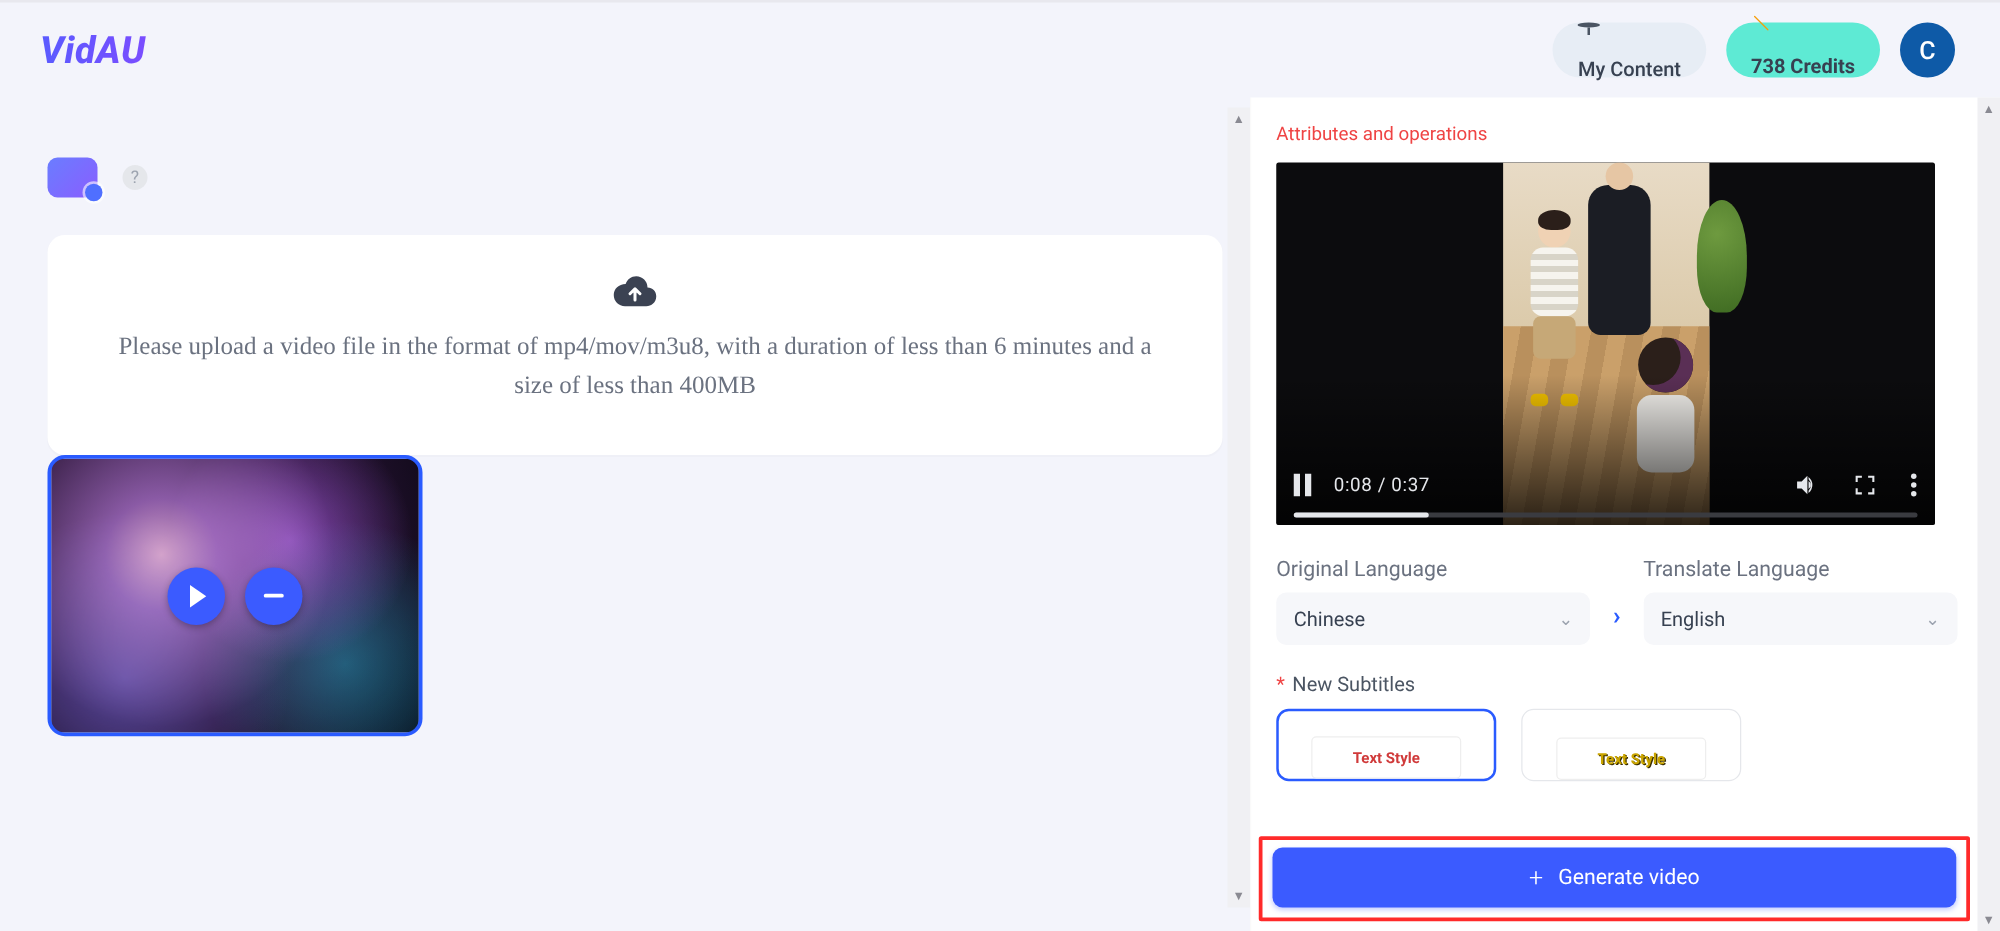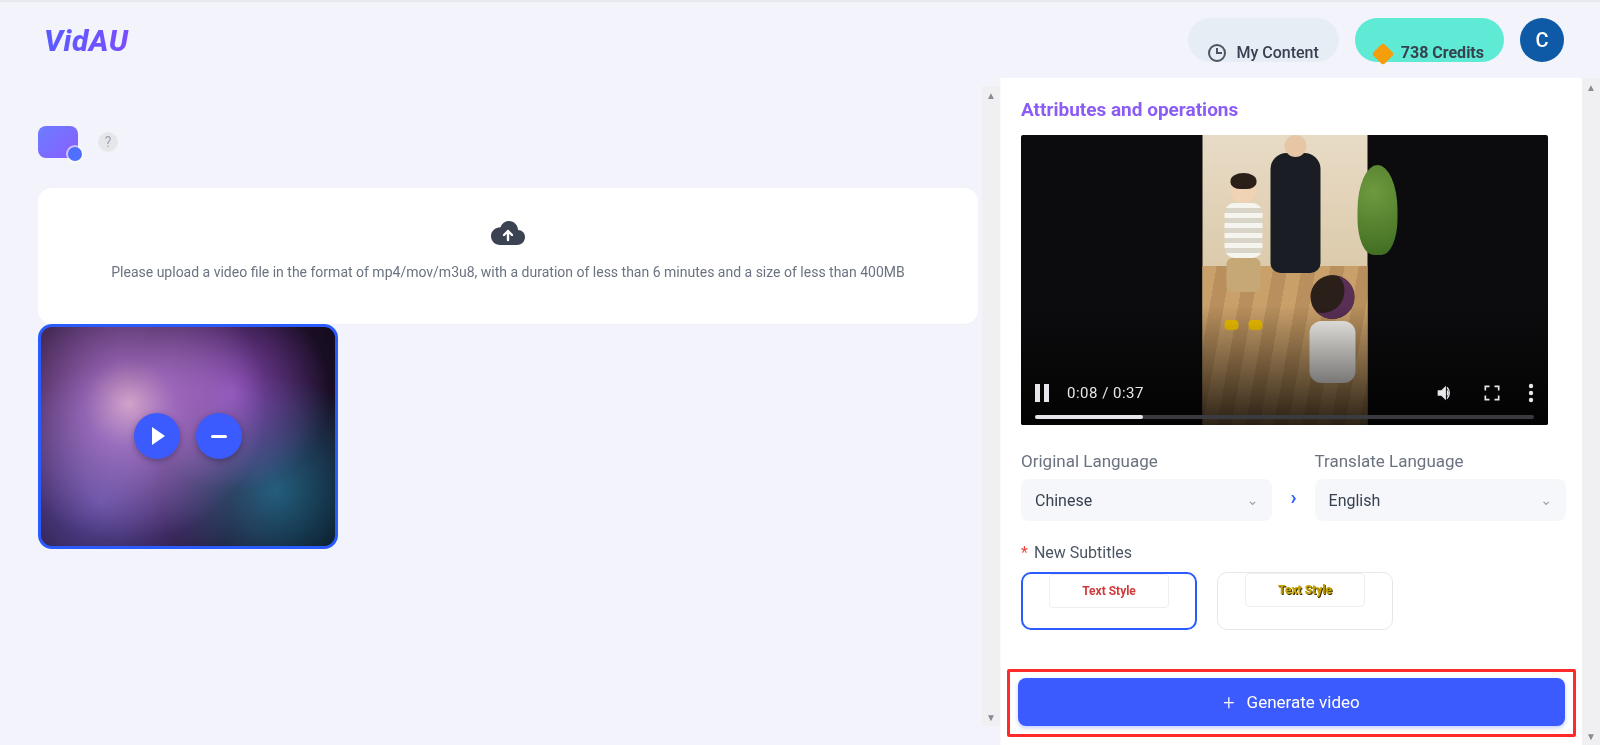--- a/index.html
+++ b/index.html
@@ -11,21 +11,21 @@
     overflow: hidden;
     position: relative;
     color: #333;
   }
 
   
   .header {
     height: 78px;
     display: flex;
     align-items: center;
-    padding: 0 44px;
+    padding: 0 32px;
     position: relative;
     border-top: 2px solid #e8e8ee;
   }
   .logo {
     font-size: 30px;
     font-weight: 800;
     font-style: italic;
     background: linear-gradient(90deg, #5a5bff 0%, #7a4dff 100%);
     -webkit-background-clip: text;
     background-clip: text;
@@ -38,26 +38,27 @@
     top: 50%;
     transform: translateY(-50%);
     display: flex;
     align-items: center;
     gap: 16px;
   }
   .pill {
     height: 44px;
     border-radius: 22px;
     display: flex;
-    align-items: flex-end;
-    gap: 10px;
+    align-items: flex-start;
+    gap: 24px;
     padding: 0 20px;
     font-size: 16px;
     font-weight: 500;
     cursor: pointer;
+    flex-direction: column;
   }
   .pill.mycontent { background: #e7edf5; color: #374151; }
   .pill.credits { background: #5eead4; color: #374151; font-weight: bold; }
   .clock-icon { width: 18px; height: 18px; border: 2px solid #4b5563; border-radius: 50%; position: relative; }
   .clock-icon::after { content:""; position:absolute; width:2px; height:6px; background:#4b5563; left:50%; top:2px; transform:translateX(-50%); }
   .clock-icon::before { content:""; position:absolute; width:5px; height:2px; background:#4b5563; left:50%; top:50%; transform:translateY(-50%); }
   .diamond-icon { width: 16px; height: 16px; background:#f59e0b; transform: rotate(45deg); border-radius:3px; }
   .avatar {
     width: 44px; height: 44px; border-radius: 50%;
     background: #0e5aa7; color: #fff; display:flex; align-items:center; justify-content:center;
@@ -97,21 +98,21 @@
   }
   .section-icon::after { content:""; position:absolute; right:-4px; bottom:-3px; width:14px; height:14px; background:#4f6fff; border-radius:50%; box-shadow:0 0 0 2px rgba(255,255,255,0.6);}
   .section-title { font-size: 20px; color:#4b5563; font-weight:500; }
   .help-icon { width:20px; height:20px; border-radius:50%; background:#e5e7eb; color:#9ca3af; display:inline-flex; align-items:center; justify-content:center; font-size:14px; margin-left:6px; cursor:pointer;}
 
   .upload-card {
     width: 940px; background:#fff; border-radius:14px; padding: 30px 40px 40px; text-align:center;
     box-shadow: 0 1px 1px rgba(0,0,0,0.02);
   }
   .cloud-wrap { display:flex; justify-content:center; margin-bottom: 14px; }
-  .upload-text { color:#6b7280; font-size:14px; line-height:1.55; }
+  .upload-text { color:#6b7280; font-size:20px; line-height:1.55;font-family:Liberation Serif, serif; }
 
   .select-label { margin: 32px 0 18px 0; font-size:18px; color:#4b5563; }
 
   .thumb {
     width: 300px; height: 225px; border-radius:14px; overflow:hidden; position:relative;
     border: 3px solid #2a5bff; cursor:pointer;
     background: radial-gradient(circle at 30% 35%, #d19ec5 0%, #8a5aa5 18%, #2a1536 55%, #0b0714 100%);
   }
   .thumb::before{
     content:""; position:absolute; inset:0;
@@ -131,21 +132,21 @@
     flex: 1;
     background: #fff;
     position: relative;
     padding: 20px 34px 10px 20px;
     border-left: 1px solid rgba(0,0,0,0.02);
   }
   .right-scrollbar {
     position:absolute; right:0; top:0; width:18px; height:100%;
     background:#f0f0f3; display:flex; flex-direction:column;
   }
-  .attr-title { font-size:19px; color:#8b5cf6; margin-bottom: 14px; font-weight:700;}
+  .attr-title { font-size:15px; color:#ef4444; margin-bottom: 14px; font-weight:400;}
   .sub-label { font-size:16px; color:#4b5563; margin-bottom:8px; }
 
   .video-player {
     width: 527px; height: 290px; background:#0c0c0e; border-radius:2px; position:relative; overflow:hidden;
   }
   .video-frame {
     position:absolute; left:50%; top:0; transform:translateX(-50%);
     width: 165px; height: 100%;
     background:
       linear-gradient(180deg, #e8dbc6 0%, #d9c7a5 55%, #c8a46f 100%);
@@ -191,21 +192,21 @@
   .select-box {
     height:42px; background:#f6f7fa; border-radius:8px; display:flex; align-items:center;
     padding:0 14px; justify-content:space-between; color:#374151; font-size:16px; cursor:pointer;
   }
   .chev { color:#9ca3af; font-size:14px;}
   .arrow-between { color:#2a5bff; font-size:20px; font-weight:700; padding-top:22px;}
   
   .newsub-section { margin-top:22px;}
   .style-row { display:flex; gap:20px; margin-top:10px;}
   .style-card {
-    width:176px; height:58px; border-radius:10px; background:#fff; display:flex; align-items:flex-start; justify-content:center;
+    width:176px; height:58px; border-radius:10px; background:#fff; display:flex; align-items:flex-end; justify-content:center;
     border:1px solid #e5e7eb; cursor:pointer; position:relative; overflow:hidden;
   }
   .style-card.selected { border:2px solid #2a5bff;}
   .style-inner { width:120px; height:34px; background:#fff; border:1px solid #eee; border-radius:4px; display:flex;align-items:center;justify-content:center;}
   .ts1 { font-size:12px; color:#d03a3a; font-weight:700;}
   .ts2 { font-size:12px; color:#caa500; font-weight:800; text-shadow:1px 1px 0 #3a2e00;}
 
   .gen-wrap {
     position:absolute; left:6px; right:24px; bottom:8px;
     border:3px solid #ff2a2a; border-radius:2px; padding:6px 8px 8px;

